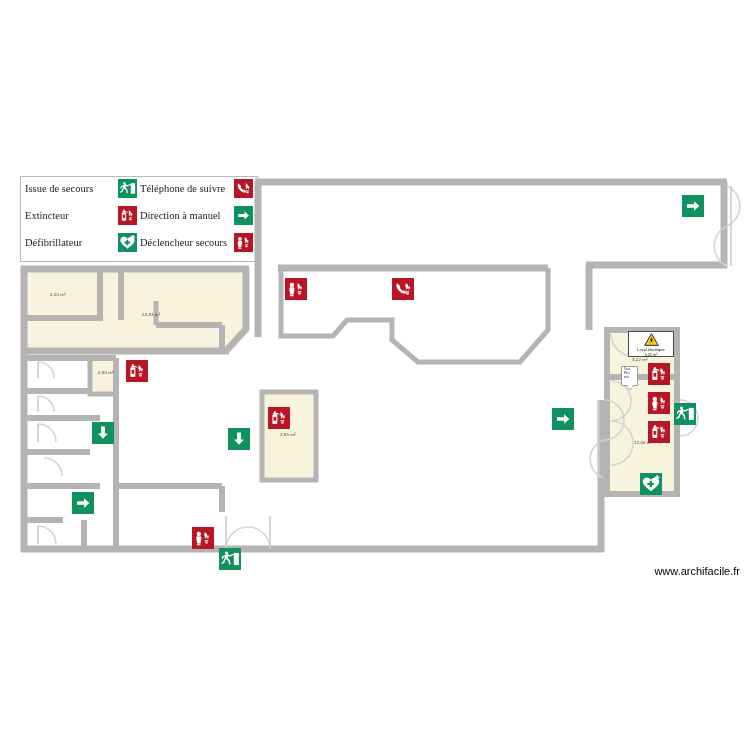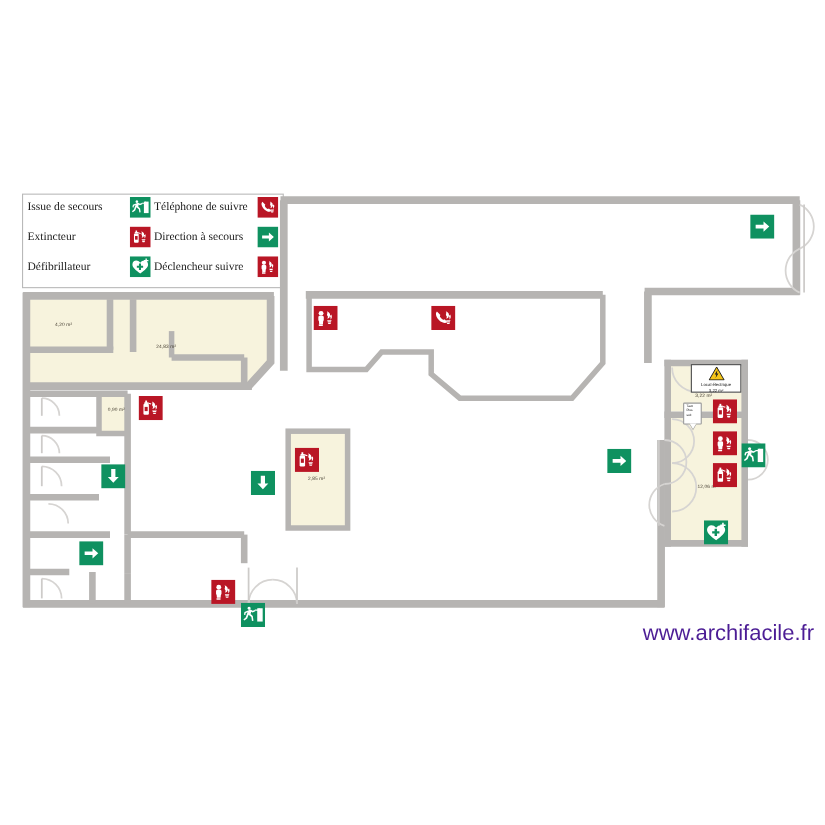--- a/index.html
+++ b/index.html
@@ -123,22 +123,22 @@
     border-right: 3px solid transparent;
     border-top: 5px solid #ffffff;
     filter: drop-shadow(0 1px 0 #9a9a9a);
   }
 
   
   #watermark {
     position: absolute;
     right: 10px; top: 565px;
     font-family: "Liberation Sans", sans-serif;
-    font-size: 20px;
-    color: #4c1d95;
+    font-size: 11px;
+    color: #000000;
     z-index: 30;
   }
 </style>
 </head>
 <body>
 
 <div id="app">
 
   <svg id="plan" viewBox="0 0 750 750" xmlns="http://www.w3.org/2000/svg">
 
@@ -470,21 +470,21 @@
               <rect x="9.5" y="10.5" width="7" height="2.6" fill="#ffffff"></rect>
               <rect x="10" y="18" width="5" height="7" fill="#b91625"></rect>
               <path fill="#ffffff" d="M16.5,11 l4.5,1.5 l-0.6,1.6 l-4.2,-1.4 z"></path>
               <path fill="#ffffff" d="M22,9 c2.5,3 -1,5 1,7.5 c1.6,2 0.6,3.4 -0.4,4.4 c2.6,0.4 4.6,-1.4 4.2,-4 c1.6,1.6 2,4 1,6 c2.6,-1.6 3.4,-5.6 1.6,-8.6 c-0.4,1.4 -1.4,2 -2.2,1.6 c1,-3 -1.6,-5.6 -5.2,-6.9 z"></path>
               <path fill="#ffffff" d="M22.5,24 l7.5,0 l-1.2,2.4 l-5.2,0 z"></path>
               <path fill="#ffffff" d="M23.4,27.6 l5.8,0 l-1.1,2.3 l-3.6,0 z"></path>
             </svg>
           </span>
         </div>
         <div class="legend-cell lg-right">
-          <span class="legend-label">Direction à secours</span>
+          <span class="legend-label">Direction à manuel</span>
           <span class="sign legend-ico">
             <svg width="19" height="19" viewBox="0 0 40 40">
               <rect x="0" y="0" width="40" height="40" fill="#0f9160"></rect>
               <path fill="#ffffff" d="M9,17 h13 v-5.5 l9.5,8.5 -9.5,8.5 v-5.5 h-13 z"></path>
             </svg>
           </span>
         </div>
       </div>
       <div class="legend-row">
         <div class="legend-cell lg-left">
@@ -492,21 +492,21 @@
           <span class="sign legend-ico">
             <svg width="19" height="19" viewBox="0 0 40 40">
               <rect x="0" y="0" width="40" height="40" fill="#0f9160"></rect>
               <path fill="#ffffff" d="M20,33 C11,26 5,21.5 5,15.5 C5,11 8.4,8 12.4,8 C15,8 17.8,9.3 20,12.2 C22.2,9.3 25,8 27.6,8 C31.6,8 35,11 35,15.5 C35,21.5 29,26 20,33 Z"></path>
               <path fill="#0f9160" d="M17.5,14 l4,0 l0,4 l4,0 l0,4 l-4,0 l0,4 l-4,0 l0,-4 l-4,0 l0,-4 l4,0 z"></path>
               <path fill="#ffffff" d="M30,4 l2.6,0 l0,3 l3,0 l0,2.6 l-3,0 l0,3 l-2.6,0 l0,-3 l-3,0 l0,-2.6 l3,0 z"></path>
             </svg>
           </span>
         </div>
         <div class="legend-cell lg-right">
-          <span class="legend-label">Déclencheur suivre</span>
+          <span class="legend-label">Déclencheur secours</span>
           <span class="sign legend-ico">
             <svg width="19" height="19" viewBox="0 0 40 40">
               <rect x="0" y="0" width="40" height="40" fill="#b91625"></rect>
               <circle cx="12.5" cy="12.5" r="4" fill="#ffffff"></circle>
               <path fill="#ffffff" d="M8,19 c0,-1.4 1.1,-2.4 2.4,-2.4 l4.2,0 c1.3,0 2.4,1 2.4,2.4 l0,4 c0,1 -0.4,1.8 -1,2.4 l-0.4,4.6 l-6.2,0 l-0.4,-4.6 c-0.6,-0.6 -1,-1.4 -1,-2.4 z"></path>
               <path fill="#ffffff" d="M8.8,30.6 l6.6,0 l0,2.6 l-6.6,0 z"></path>
               <path fill="#ffffff" d="M22,9 c2.5,3 -1,5 1,7.5 c1.6,2 0.6,3.4 -0.4,4.4 c2.6,0.4 4.6,-1.4 4.2,-4 c1.6,1.6 2,4 1,6 c2.6,-1.6 3.4,-5.6 1.6,-8.6 c-0.4,1.4 -1.4,2 -2.2,1.6 c1,-3 -1.6,-5.6 -5.2,-6.9 z"></path>
               <path fill="#ffffff" d="M22.5,24 l7.5,0 l-1.2,2.4 l-5.2,0 z"></path>
               <path fill="#ffffff" d="M23.4,27.6 l5.8,0 l-1.1,2.3 l-3.6,0 z"></path>
             </svg>

